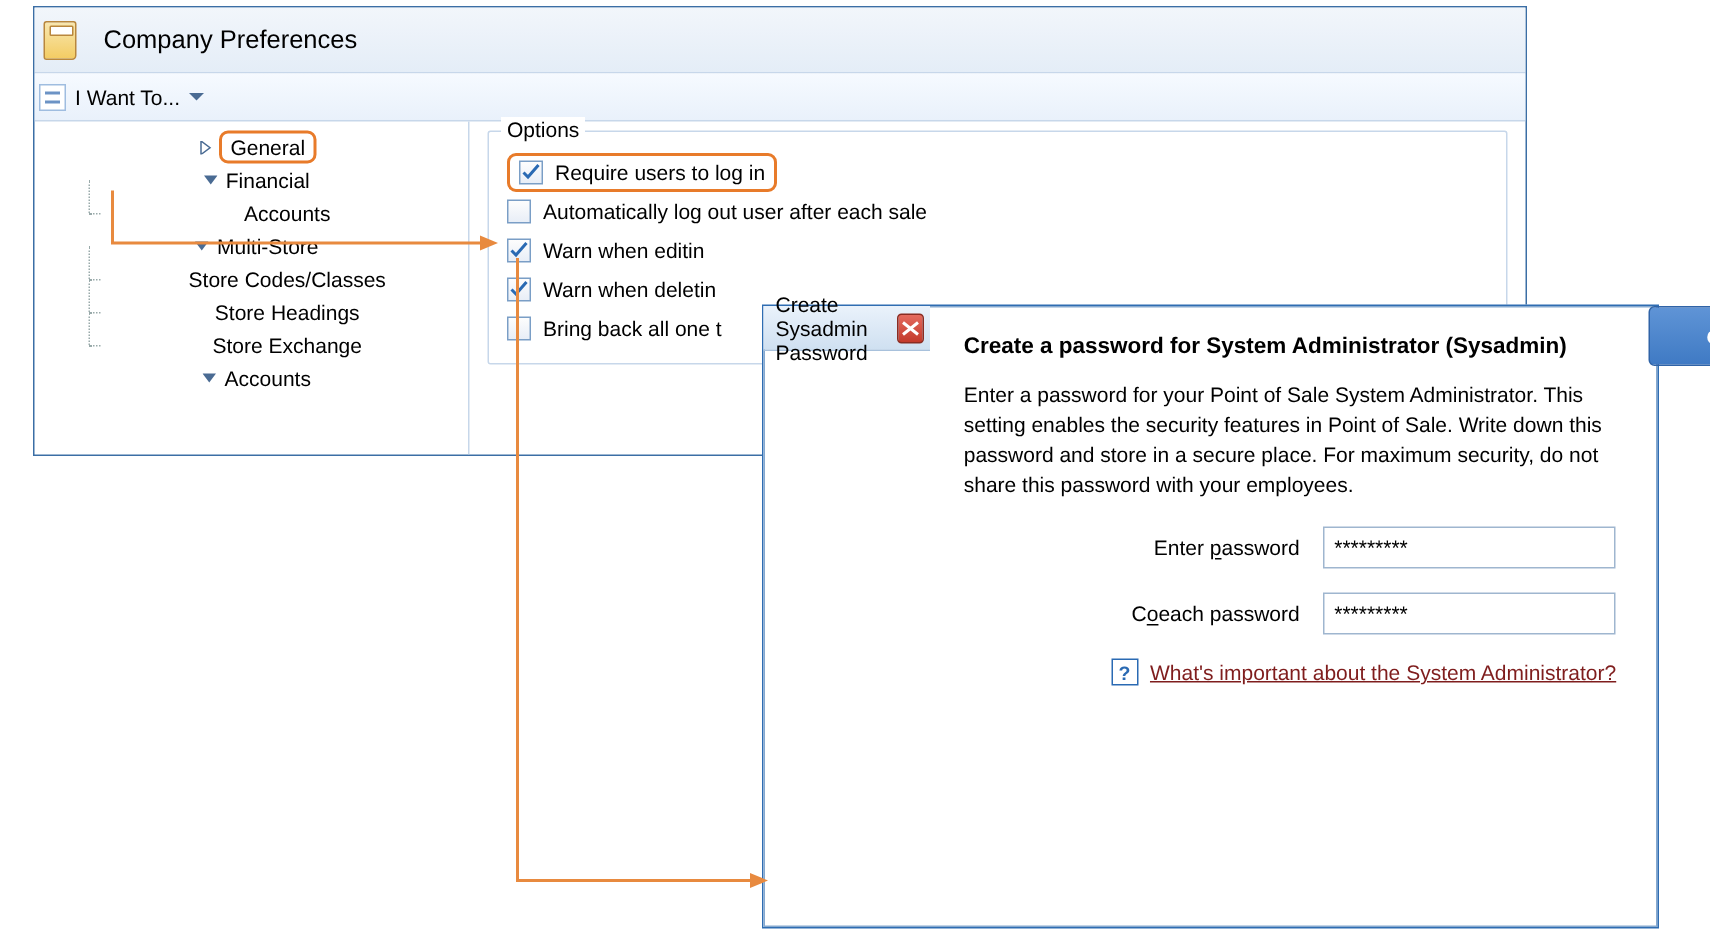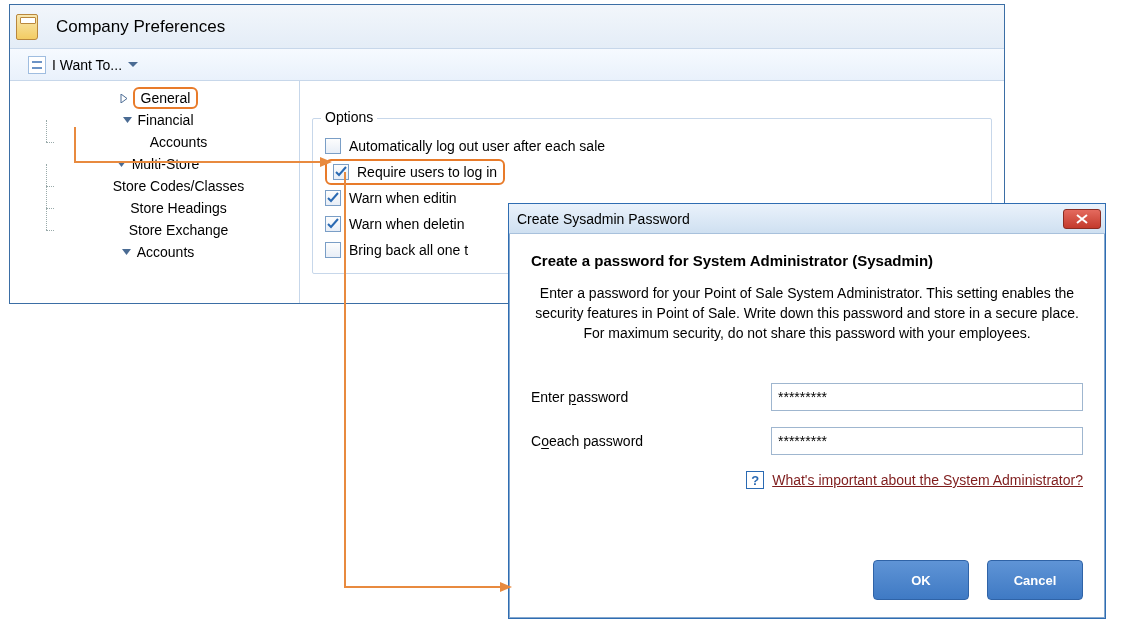--- a/index.html
+++ b/index.html
@@ -10,21 +10,21 @@
     color: #000;
     background: #fff;
     width: 1140px;
     height: 629px;
     position: relative;
   }
 
   
   .pref-window {
     position: absolute;
-    left: 9px;
+    left: 22px;
     top: 4px;
     width: 996px;
     height: 300px;
     background: #fff;
     border: 1px solid #3b6ea5;
     overflow: hidden;
   }
   .pref-titlebar {
     height: 44px;
     display: flex;
@@ -46,21 +46,21 @@
     content:'';
     position:absolute; left:3px; top:2px; width:14px; height:5px;
     background:#fff; border:1px solid #b9873d; border-radius:1px;
   }
   .pref-toolbar {
     height: 32px;
     display: flex;
     align-items: center;
     background: linear-gradient(#f6faff,#e9f1fb);
     border-bottom: 1px solid #c7d7ea;
-    padding-left: 18px;
+    padding-left: 3px;
     font-size: 14px;
   }
   .pref-toolbar .list-icon{
     width:18px; height:18px; border:1px solid #9fbde0;
     background:#fff; margin-right:6px; position:relative;
   }
   .pref-toolbar .list-icon:before,
   .pref-toolbar .list-icon:after{
     content:'';position:absolute;left:3px;right:3px;height:2px;background:#6c93c5;
   }
@@ -93,21 +93,20 @@
     content:'';position:absolute;left:0;top:-11px;bottom:11px;border-left:1px dotted #9aa;
   }
   .tree-sub .conn:after{
     content:'';position:absolute;left:0;top:11px;width:8px;border-top:1px dotted #9aa;
   }
 
   .pref-options{
     flex:1;
     padding:6px 12px;
     position:relative;
-    margin-top:31px;
   }
   .opt-frame{
     border:1px solid #c7d7ea;
     border-radius:2px;
     position:relative;
     padding:14px 12px 10px 12px;
   }
   .opt-frame .legend{
     position:absolute;left:8px;top:-10px;background:#fff;padding:0 4px;font-size:14px;
   }
@@ -125,21 +124,21 @@
   
   .dlg{
     position:absolute;
     left:508px;
     top:203px;
     width:598px;
     height:416px;
     border:1px solid #2f6db2;
     background:#fff;
     box-shadow:0 0 0 1px #86a9cf inset;
-    display:flex;flex-direction:column;
+    display:flex;flex-direction:row;
   }
   .dlg-titlebar{
     height:30px;
     background:linear-gradient(#eaf2fb,#cfe0f1);
     border-bottom:1px solid #a8c1dc;
     display:flex;align-items:center;justify-content:space-between;
     padding-left:8px;
     font-size:14px;
   }
   .dlg-close{
@@ -147,23 +146,23 @@
     background:linear-gradient(#e46a5e,#c33a2c);
     border:1px solid #8a2c22;border-radius:3px;
     display:flex;align-items:center;justify-content:center;
   }
   .dlg-close svg{display:block;}
   .dlg-body{
     flex:1;padding:18px 22px 10px 22px;
     font-size:14px;
   }
   .dlg-body h3{margin:0 0 14px 0;font-size:15px;font-weight:bold;}
-  .dlg-body .desc{line-height:20px;margin-bottom:40px;text-align:center;}
+  .dlg-body .desc{line-height:20px;margin-bottom:18px;}
   .field-row{display:flex;align-items:center;margin-bottom:16px;}
-  .field-row label{width:240px;text-align:left;padding-right:16px;}
+  .field-row label{width:240px;text-align:right;padding-right:16px;}
   .field-row input{
     flex:1;height:28px;border:1px solid #9fb6cf;padding:0 6px;font-size:14px;font-family:inherit;
   }
   .help-row{display:flex;align-items:center;justify-content:flex-end;margin-top:8px;}
   .help-row .q{width:18px;height:18px;border:1px solid #2a6ab3;display:flex;align-items:center;justify-content:center;color:#2a6ab3;font-weight:bold;font-size:13px;margin-right:8px;background:#fff;}
   .help-row a{color:#7f1d1d;}
   .dlg-buttons{
     display:flex;justify-content:flex-end;gap:18px;
     padding:0 22px 18px 0;
   }
@@ -244,33 +243,33 @@
             </svg>
         </span>
         <span class="lbl">Accounts</span>
       </div>
     </div>
 
     <div class="pref-options">
       <div class="opt-frame">
         <span class="legend">Options</span>
 
-        <div class="opt-row">
-          <span class="cb">
-            
-          </span>
-          <span>Automatically log out user after each sale</span>
-        </div>
         <div class="opt-row hl">
           <span class="cb checked">
             <svg width="12" height="12">
                 <path d="M1 6 L4 9 L11 1" stroke="#2a6ab3" stroke-width="2" fill="none"></path>
               </svg>
           </span>
           <span>Require users to log in</span>
+        </div>
+        <div class="opt-row">
+          <span class="cb">
+            
+          </span>
+          <span>Automatically log out user after each sale</span>
         </div>
         <div class="opt-row">
           <span class="cb checked">
             <svg width="12" height="12">
                 <path d="M1 6 L4 9 L11 1" stroke="#2a6ab3" stroke-width="2" fill="none"></path>
               </svg>
           </span>
           <span>Warn when editin</span>
         </div>
         <div class="opt-row">

